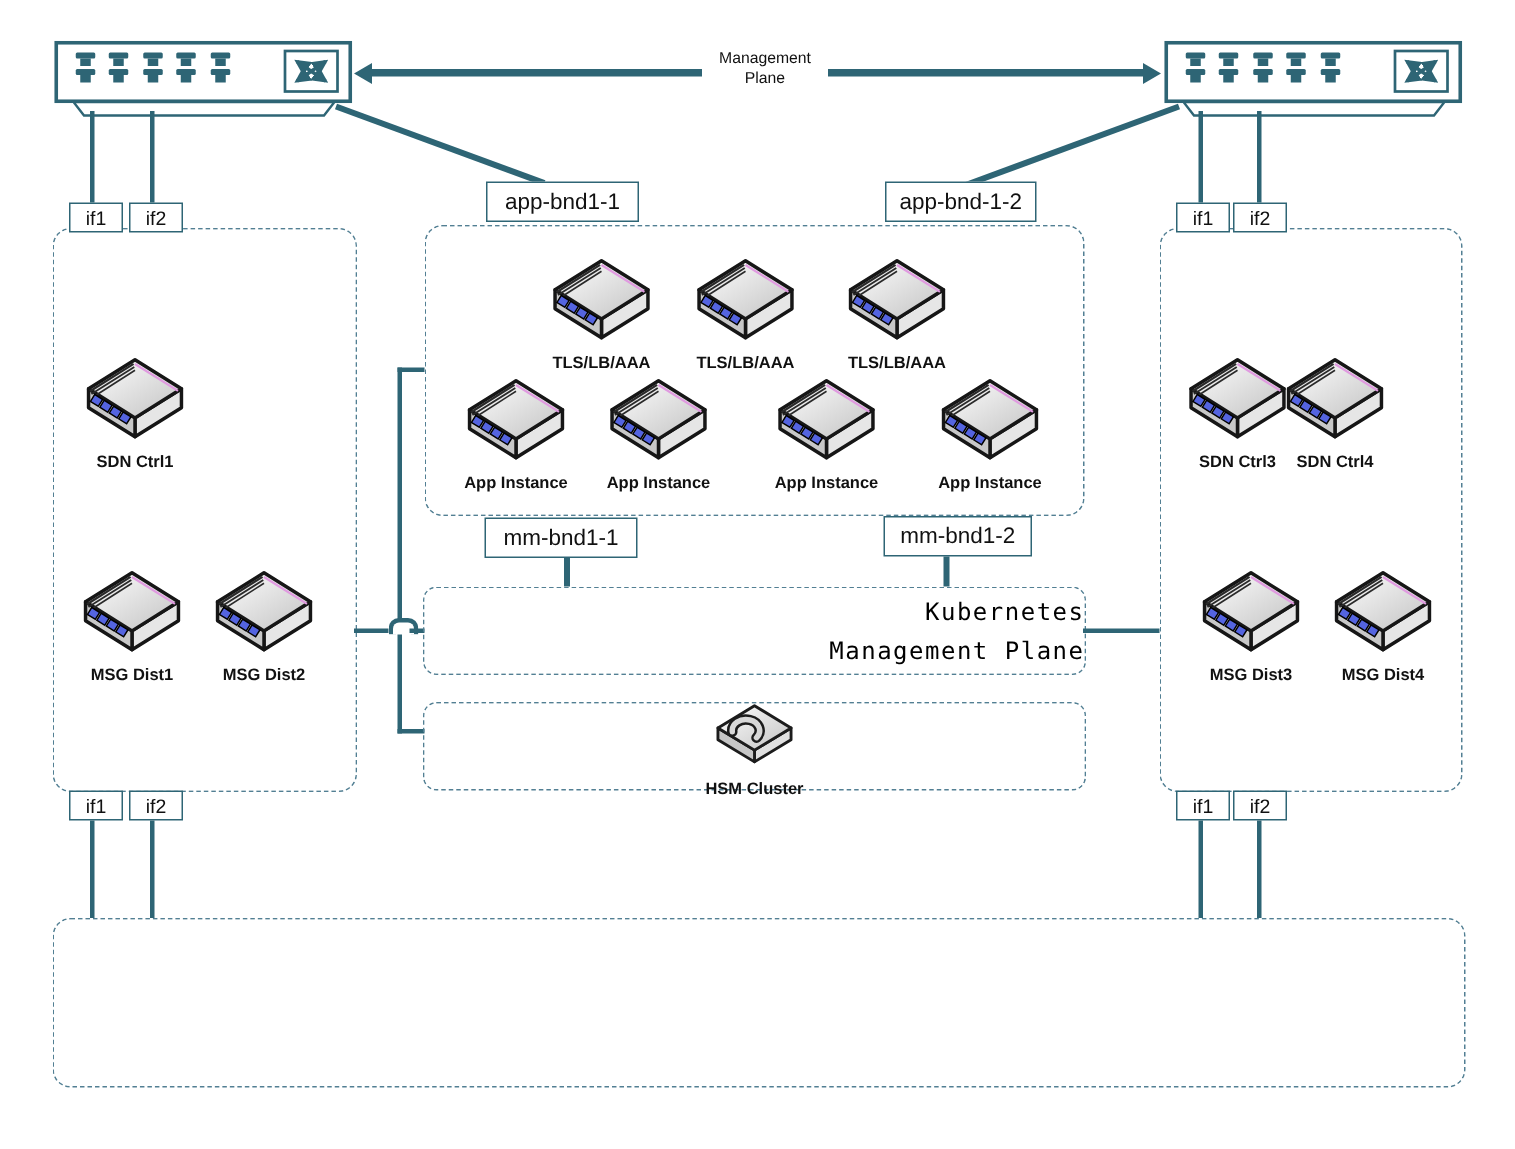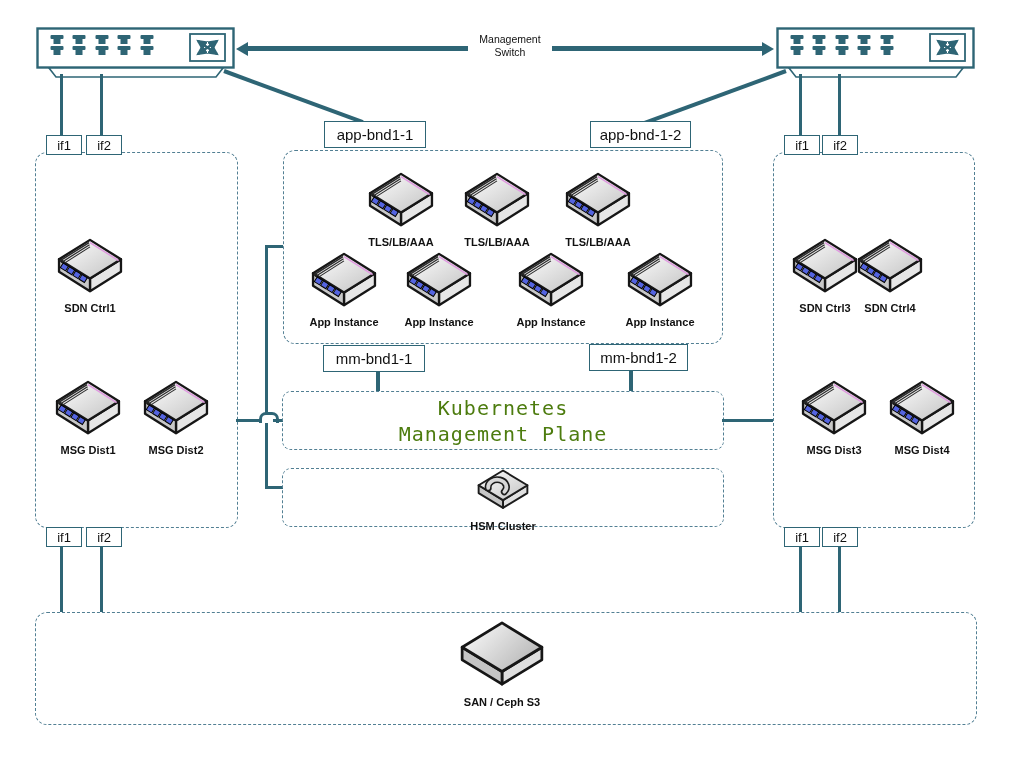--- a/index.html
+++ b/index.html
@@ -35,23 +35,23 @@
   .ds-label {
     position:absolute; background:#ffffff; text-align:center;
     font-size:10.5px; line-height:12.5px; color:#111; z-index:4; padding:1px 3px;
   }
   
   .device { position:absolute; width:96px; display:flex; flex-direction:column; align-items:center; }
   .device .lbl { font-size:11px; font-weight:bold; color:#111; white-space:nowrap; margin-top:6px; }
   .srv { width:70px; height:60px; }
   
   .mgmt-text {
-    position:absolute; width:100%; text-align:center; top:3px;
-    font-family:"DejaVu Sans Mono", monospace; font-size:20px; line-height:26px;
-    color:#4d7c0f; letter-spacing:1px;
+    position:absolute; width:100%; text-align:right; top:3px;
+    font-family:"DejaVu Sans Mono", monospace; font-size:16px; line-height:26px;
+    color:#000000; letter-spacing:1px;
   }
   .hop {
     position:absolute; width:14px; height:8px; background:#ffffff;
     border:3px solid #2e6575; border-bottom:none; border-radius:7px 7px 0 0;
   }
 </style>
 </head>
 <body>
 
 <div id="canvas">
@@ -161,21 +161,21 @@
       <line x1="162" y1="14" x2="181" y2="27" stroke="#2e6575" stroke-width="2.4" marker-start="url(#ah)" marker-end="url(#ah)"></line>
       <line x1="181" y1="14" x2="162" y2="27" stroke="#2e6575" stroke-width="2.4" marker-start="url(#ah)" marker-end="url(#ah)"></line>
     </g>
   </svg>
 
   <div class="line" style="left:248px;top:46px;width:514px;height:5px"></div>
   <div class="tri left" style="left:236px;top:41.5px"></div>
   <div class="tri right" style="left:762px;top:41.5px"></div>
   <div class="ds-label" style="left:468px;top:32px;width:78px">
     <div>Management</div>
-    <div>Switch</div>
+    <div>Plane</div>
   </div>
 
   <div class="diag" style="left:224px;top:69px;width:148px;transform:rotate(20.2deg)"></div>
   <div class="diag" style="left:786px;top:69px;width:152px;transform:rotate(159.8deg)"></div>
 
   <div class="line" style="left:60px;top:74px;width:3px;height:62px"></div>
   <div class="line" style="left:100px;top:74px;width:3px;height:62px"></div>
   <div class="tagbox" style="left:46px;top:135px;width:34px;height:18px">
       <span>if1</span>
     </div>
@@ -337,20 +337,14 @@
   <div class="tagbox" style="left:784px;top:527px;width:34px;height:18px">
       <span>if1</span>
     </div>
   <div class="tagbox" style="left:822px;top:527px;width:34px;height:18px">
       <span>if2</span>
     </div>
   <div class="line" style="left:799px;top:545px;width:3px;height:67px"></div>
   <div class="line" style="left:838px;top:545px;width:3px;height:67px"></div>
 
   <div class="zone" style="left:35px;top:612px;width:940px;height:111px"></div>
-  <div class="device" style="left:454px;top:620px">
-    <svg style="width:88px;height:70px">
-        <use href="#sym-san"></use>
-      </svg>
-    <div class="lbl">SAN / Ceph S3</div>
-  </div>
 
 </div>
 
 </body></html>

